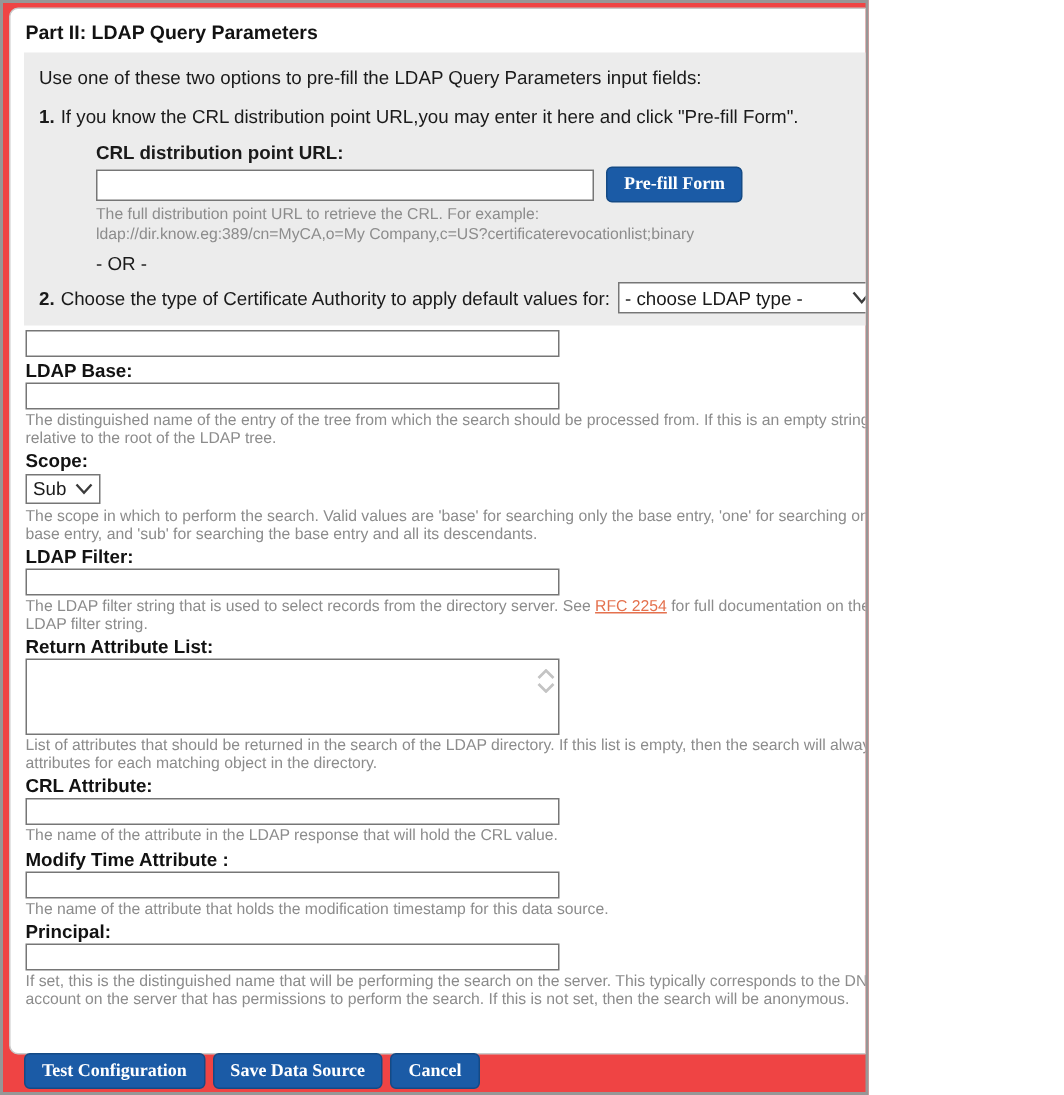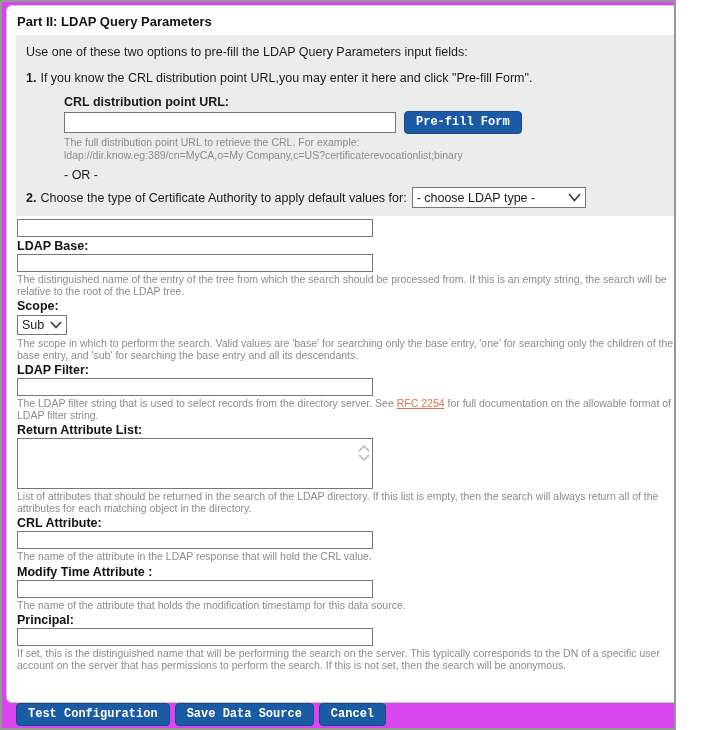--- a/index.html
+++ b/index.html
@@ -1,33 +1,33 @@
 <!DOCTYPE html>
 <html><head>
 <meta charset="utf-8">
 <style>
   * { margin:0; padding:0; box-sizing:border-box; }
   html,body { background:#fff; }
   body { width:709px; height:730px; font-family:"Liberation Sans",sans-serif; color:#1a1a1a; }
 
-  .page { position:relative; width:676px; height:730px; border:2px solid #979797; background:#d946ef; overflow:hidden; }
+  .page { position:relative; width:579px; height:730px; border:2px solid #979797; background:#ef4444; overflow:hidden; }
 
   .panel { position:absolute; top:3px; left:4px; width:698px; height:698px; border:1px solid #c9c9c9; border-radius:6px; padding:5px 9px 0 9px; overflow:hidden; background:#fff; }
 
   .title { font-size:13px; font-weight:bold; margin:3px 0 6px 1px; color:#121212; }
 
   .graybox { background:#ececec; padding:9px 10px 8px 10px; }
   .intro { font-size:12.5px; margin:1px 0 12px 0; }
   .optline { font-size:12.5px; margin:0 0 10px 0; }
   .num { font-weight:bold; margin-right:4px; }
   .crl-block { margin-left:38px; }
   .crl-label { font-size:12.5px; font-weight:bold; margin-bottom:2px; }
   .crl-row { display:flex; align-items:center; margin-bottom:2px; }
   .crl-row input { width:332px; height:21px; border:1px solid #767676; padding:1px 3px; font:12px "Liberation Sans",sans-serif; background:#fff; }
-  .btn { margin-left:8px; background:#1b5ba6; color:#fff; font-family:Liberation Mono, monospace; font-size:12px; font-weight:bold; border:1px solid #144a85; border-radius:4px; padding:3px 11px 4px 11px; cursor:pointer; }
+  .btn { margin-left:8px; background:#1b5ba6; color:#fff; font-family:Liberation Serif, serif; font-size:12px; font-weight:bold; border:1px solid #144a85; border-radius:4px; padding:3px 11px 4px 11px; cursor:pointer; }
   .helpsmall { font-size:10.5px; color:#8c8c8c; line-height:13px; }
   .or { font-size:12.5px; margin:6px 0 5px 0; }
   .optrow { display:flex; align-items:center; font-size:12.5px; margin-top:1px; }
 
   .fakeselect { display:inline-flex; align-items:center; justify-content:space-between; border:1px solid #767676; background:#fff; height:21px; padding:0 4px 0 4px; font-size:12.5px; cursor:pointer; }
   .ldaptype-select { width:174px; margin-left:5px; }
   .scope-select { width:50px; height:20px; margin:1px 0 1px 0; }
   .chev { flex:0 0 auto; margin-left:4px; }
 
   .fields { padding:3px 1px 0 1px; }

